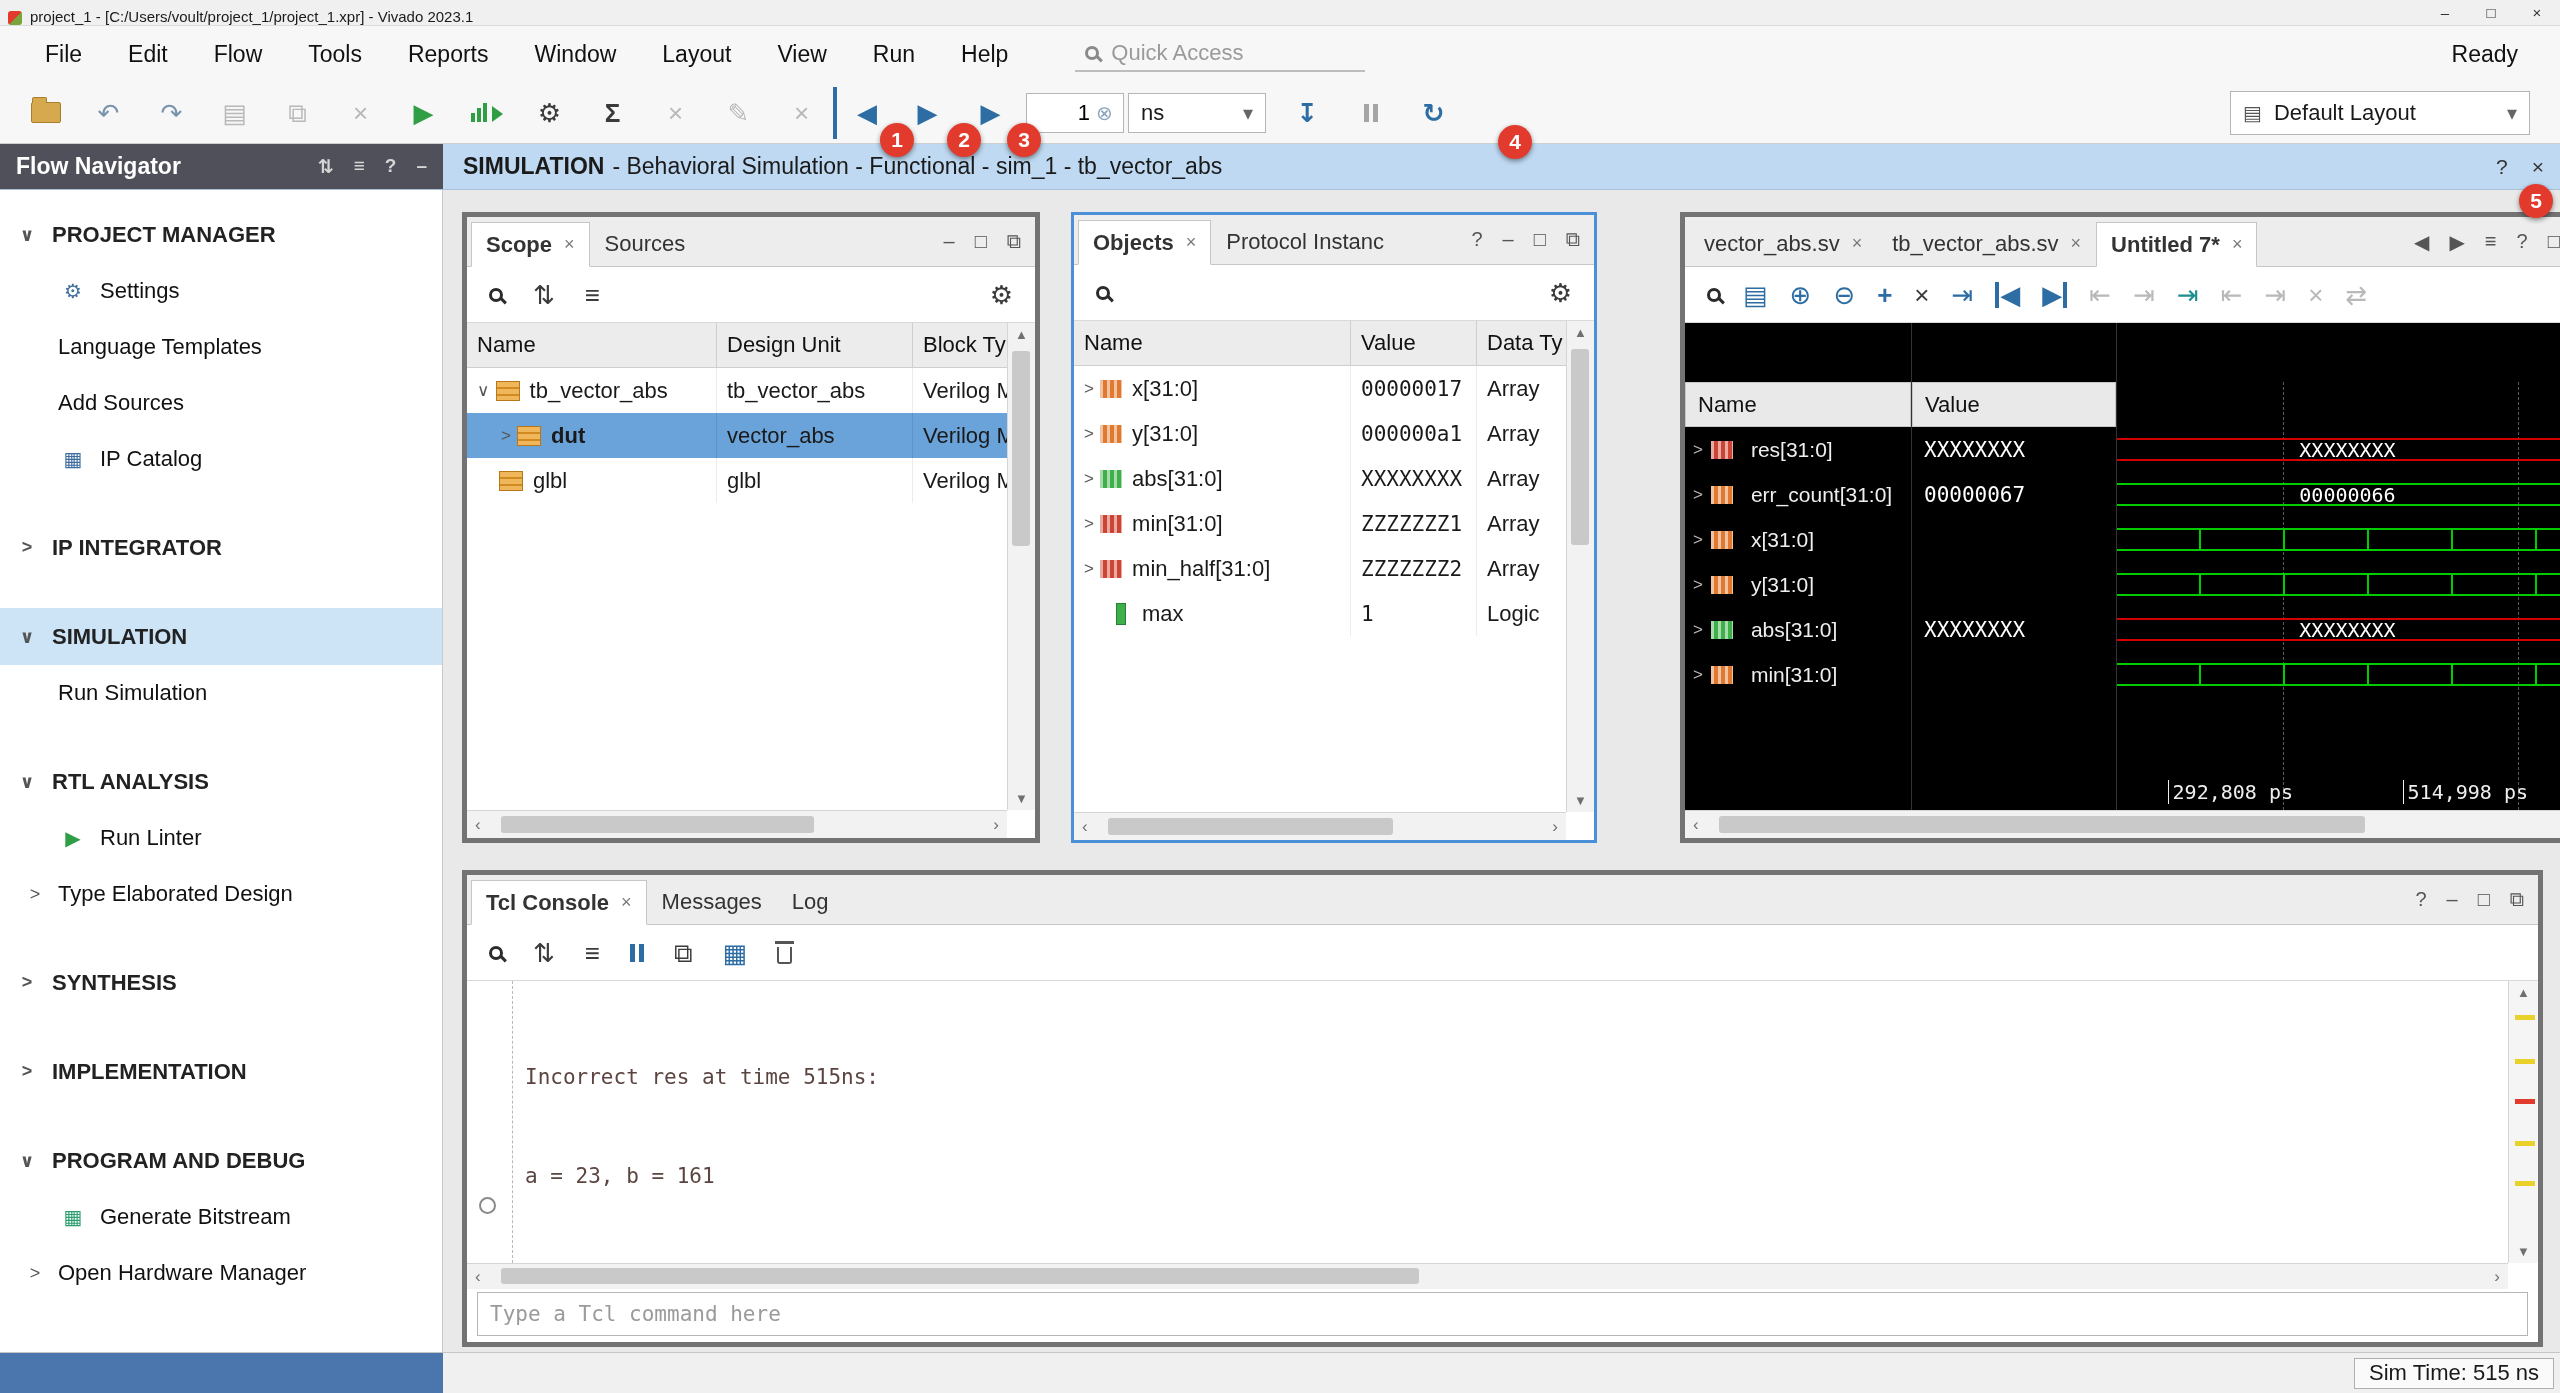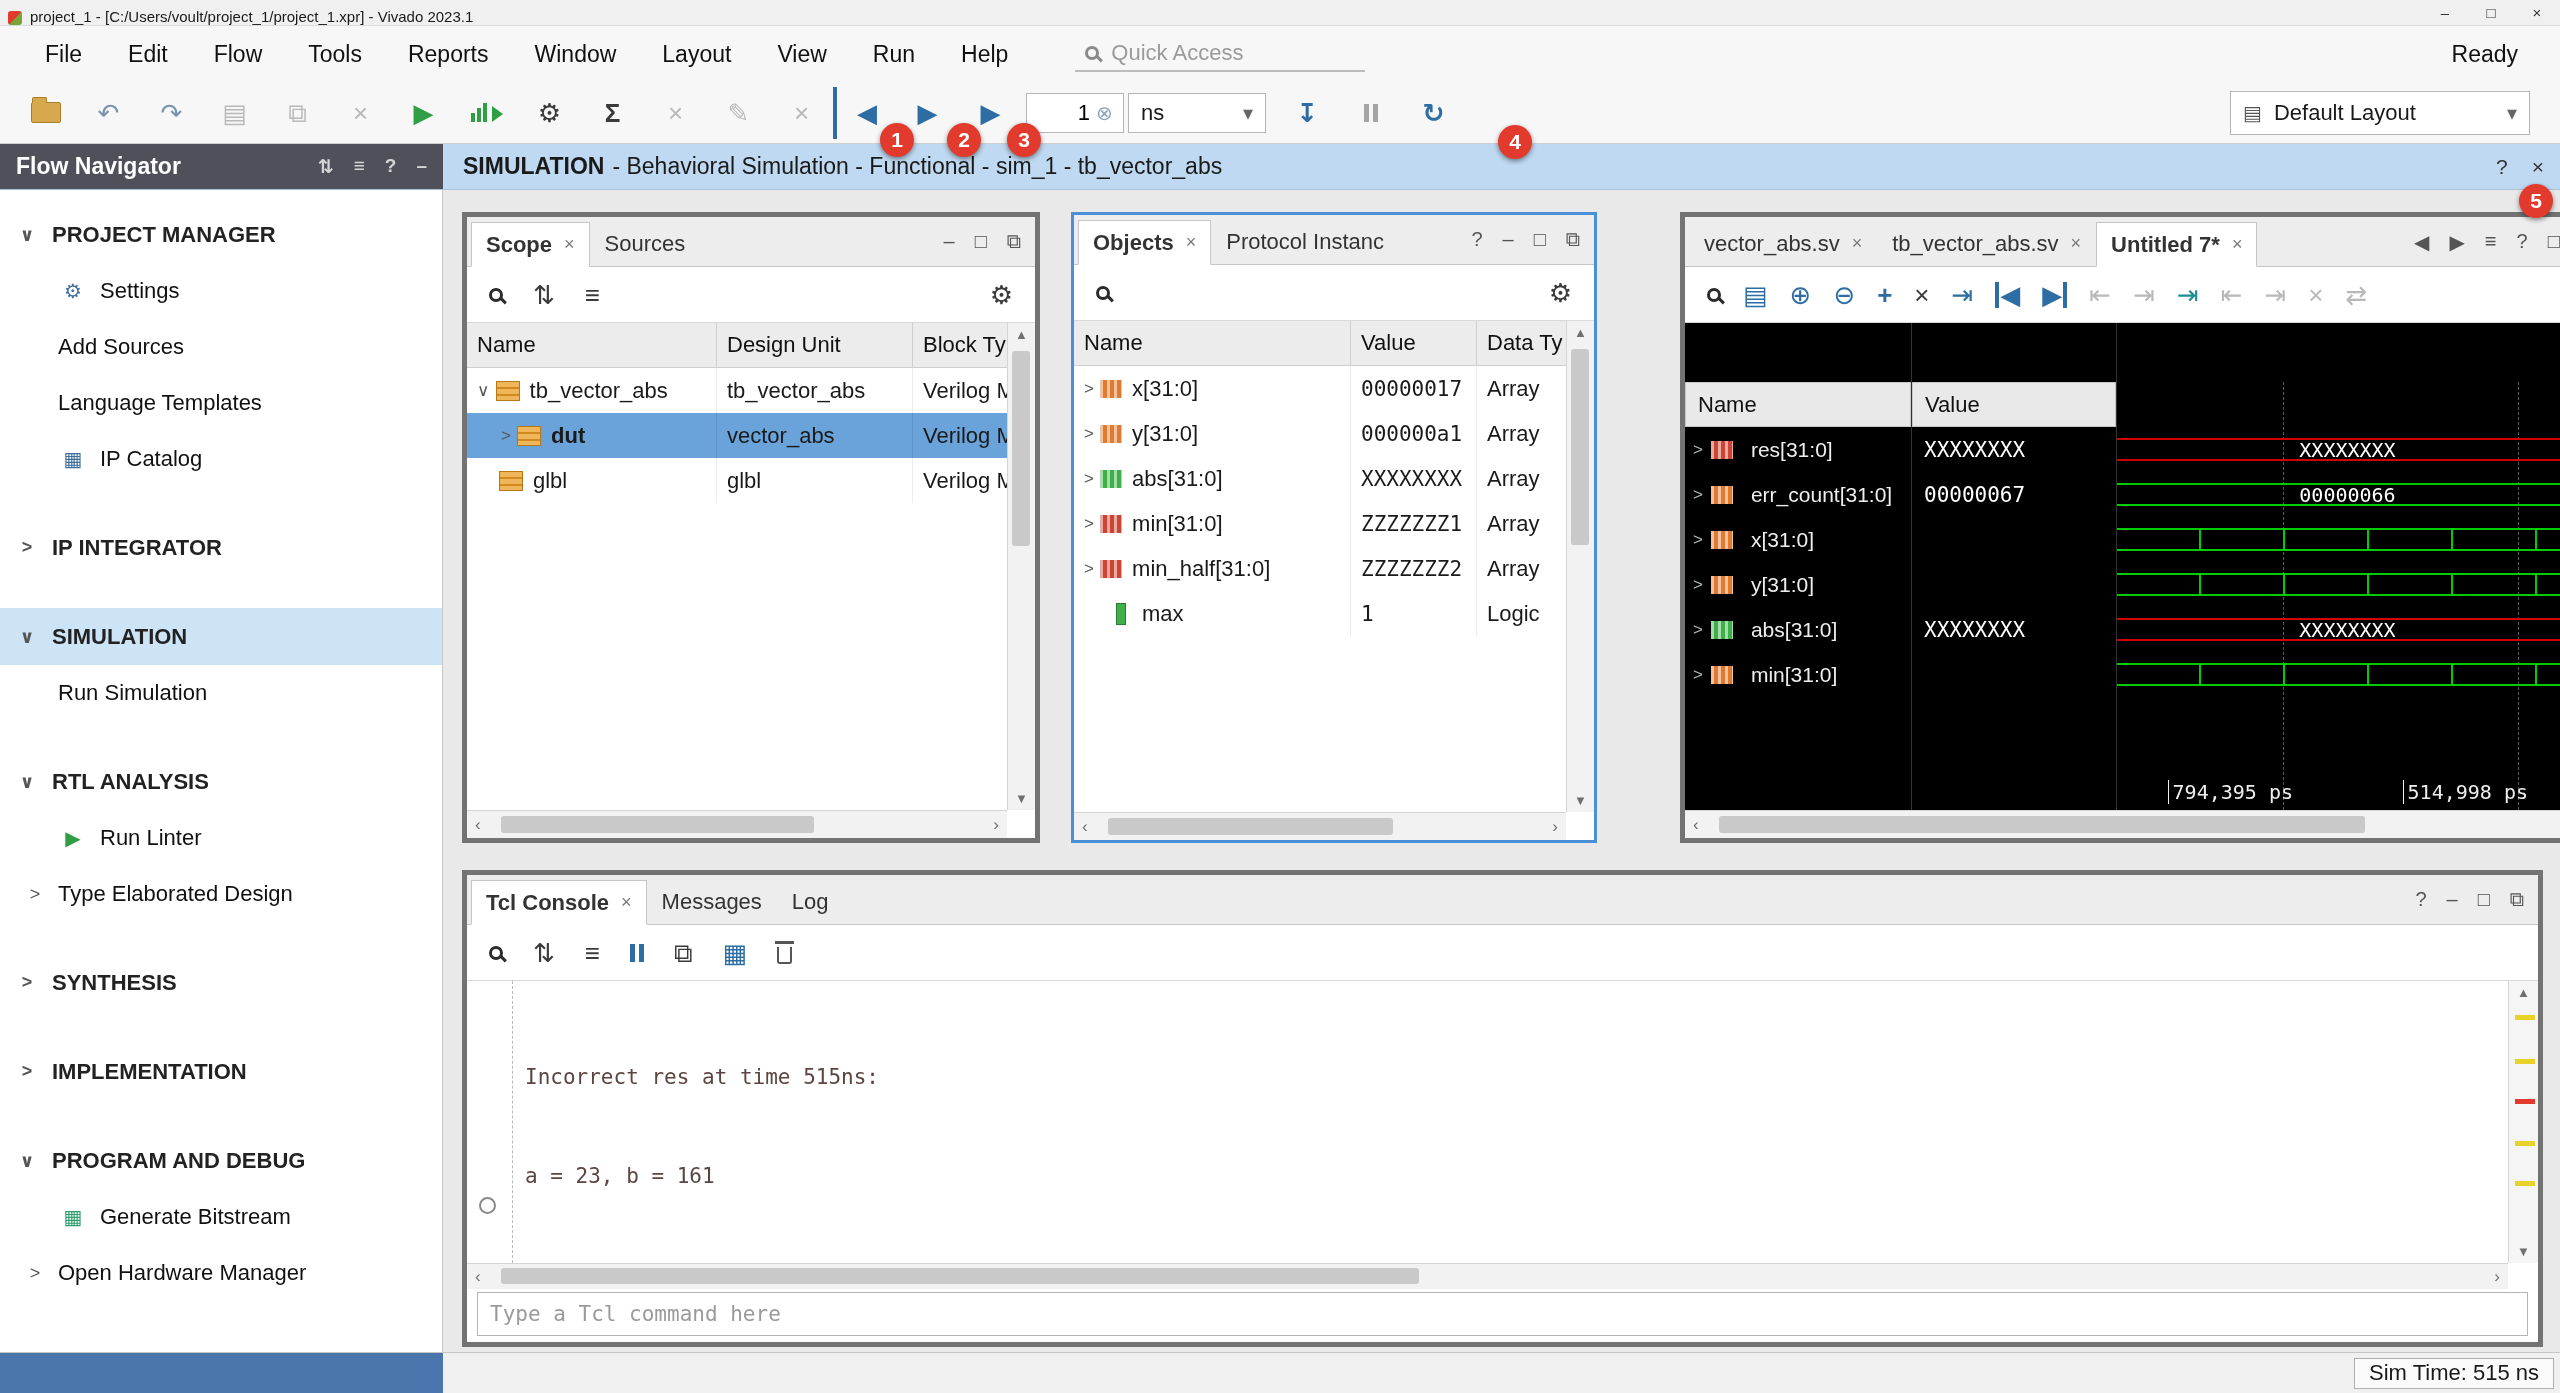--- a/index.html
+++ b/index.html
@@ -251,24 +251,24 @@
   <div class="sidebar">
     <div class="nav-section">
       <span class="twist">∨</span>
       <span>PROJECT MANAGER</span>
     </div>
     <div class="nav-item">
       <span class="nicon g small" style="color:#41709d">⚙</span>
       <span>Settings</span>
     </div>
     <div class="nav-item">
+      <span>Language Templates</span>
+    </div>
+    <div class="nav-item">
       <span>Add Sources</span>
-    </div>
-    <div class="nav-item">
-      <span>Language Templates</span>
     </div>
     <div class="nav-item">
       <span class="nicon g small" style="color:#3f6e9e">▦</span>
       <span>IP Catalog</span>
     </div>
 
     <div class="nav-section">
       <span class="twist">&gt;</span>
       <span>IP INTEGRATOR</span>
     </div>
@@ -610,21 +610,21 @@
             </div>
           <div class="wvrow mono">
               <span></span>
             </div>
           <div style="flex:1;background:#000"></div>
         </div>
 
         <div class="ww-col">
           <div class="gline" style="left:166px"></div>
           <div class="gline" style="left:401px"></div>
-          <span class="time-label mono" style="right:285px">794,395 ps</span>
+          <span class="time-label mono" style="right:285px">292,808 ps</span>
           <span class="time-label mono" style="right:50px">514,998 ps</span>
           <div class="ww-rows">
             <div class="wwrow">
                 <span class="bus cred"></span>
                 <span class="wlabel mono">XXXXXXXX</span>
               </div>
             <div class="wwrow">
                 <span class="bus cgreen"></span>
                 <span class="wlabel mono">00000066</span>
               </div>

